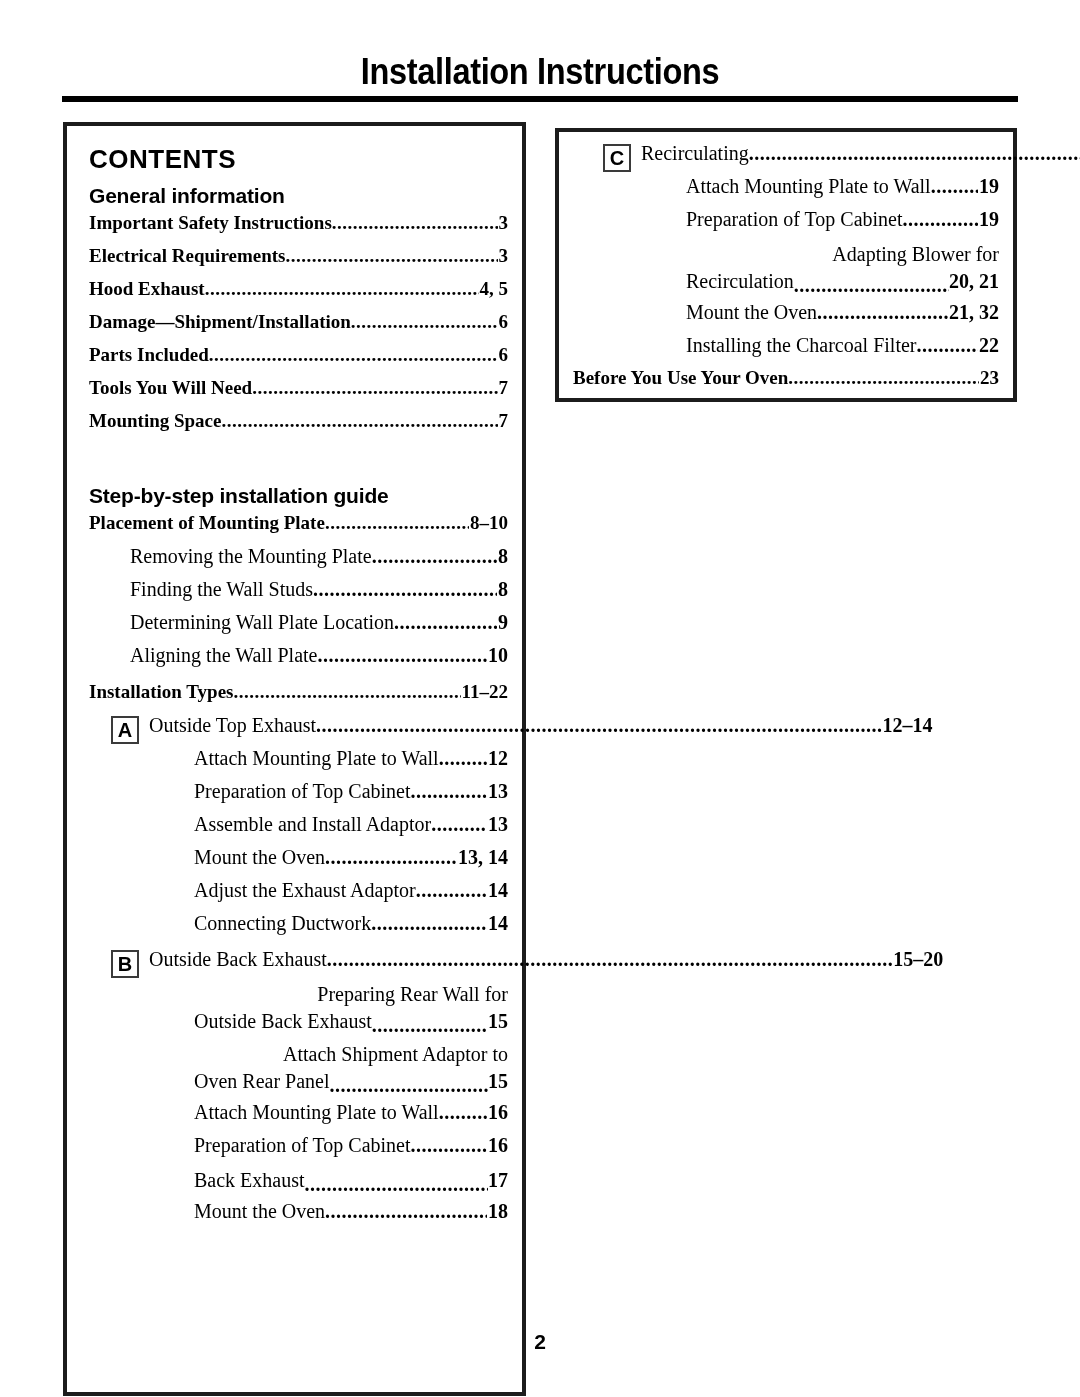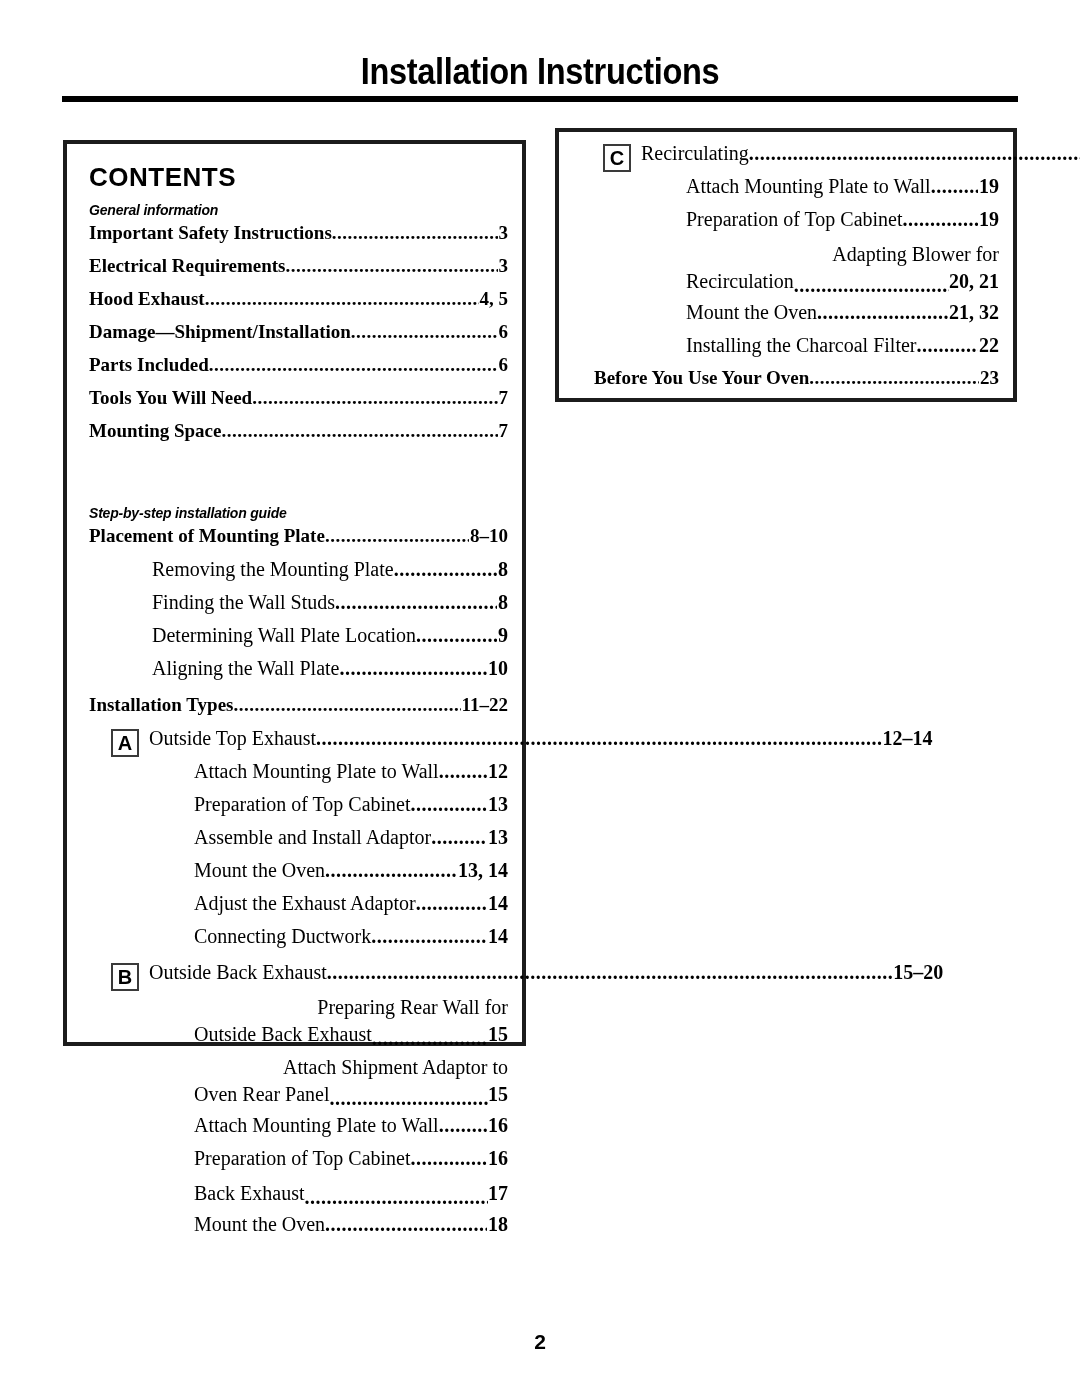--- a/index.html
+++ b/index.html
@@ -39,42 +39,41 @@
     background: #000;
   }
 
   
   .box {
     position: absolute;
     border: 4px solid #1c1c1c;
     background: #fff;
     box-sizing: border-box;
   }
-  #left-box  { left: 63px;  top: 140px; width: 463px; height: 906px; }
+  #left-box  { left: 63px;  top: 122px; width: 463px; height: 1274px; }
   #right-box { left: 555px; top: 128px; width: 462px; height: 274px; }
 
   .box-inner { padding: 0 14px; position: relative; height: 100%; }
 
   
   .contents-heading {
     font-family: "Liberation Sans", sans-serif;
     font-weight: bold;
     font-size: 26px;
     letter-spacing: 0.5px;
     margin: 18px 0 0 8px;
   }
   .section-heading {
     font-family: "Liberation Sans", sans-serif;
     font-weight: bold;
-    font-size: 14px;
+    font-size: 21px;
     margin: 9px 0 4px 8px;
     letter-spacing: -0.2px;
-    font-style: italic;
-  }
-  .section-heading.spaced { margin-top: 52px; }
+  }
+  .section-heading.spaced { margin-top: 41px; }
 
   
   .toc-line {
     display: flex;
     align-items: baseline;
     height: 33px;
     font-size: 19.5px;
     white-space: nowrap;
   }
   .toc-line .lbl { flex: 0 0 auto; }
@@ -88,21 +87,21 @@
     line-height: 1;
   }
   .toc-line .pg { flex: 0 0 auto; font-weight: bold; padding-left: 1px; }
 
   
   .lvl1 { font-weight: bold; font-size: 19px; margin-left: 8px; }
   .lvl1 .lbl { font-weight: bold; }
   .lvl1 .pg  { font-weight: bold; }
 
   
-  .lvl2 { margin-left: 71px; font-size: 20px; }
+  .lvl2 { margin-left: 49px; font-size: 20px; }
   .lvl2 .lbl { font-weight: normal; }
 
   
   .lvl3 { margin-left: 113px; font-size: 20px; }
   .lvl3 .lbl { font-weight: normal; }
 
   
   .letter-row {
     display: flex;
     align-items: flex-start;
@@ -149,21 +148,21 @@
     line-height: 27px;
   }
   .wrap2 .second .lbl { flex: 0 0 auto; font-weight: normal; }
   .wrap2 .second .leader {
     flex: 1 1 auto; overflow: hidden; white-space: nowrap;
     font-weight: bold; letter-spacing: 0.5px; line-height: 1;
   }
   .wrap2 .second .pg { flex: 0 0 auto; font-weight: bold; }
 
   
-  #right-box .lvl1 { margin-left: 21px; }
+  #right-box .lvl1 { margin-left: 0; }
   #right-box .lvl3 { margin-left: 113px; }
   #right-box .letter-row { margin-left: 30px; }
 
   
   .folio {
     position: absolute;
     left: 0; right: 0;
     top: 1330px;
     text-align: center;
     font-family: "Liberation Sans", sans-serif;

